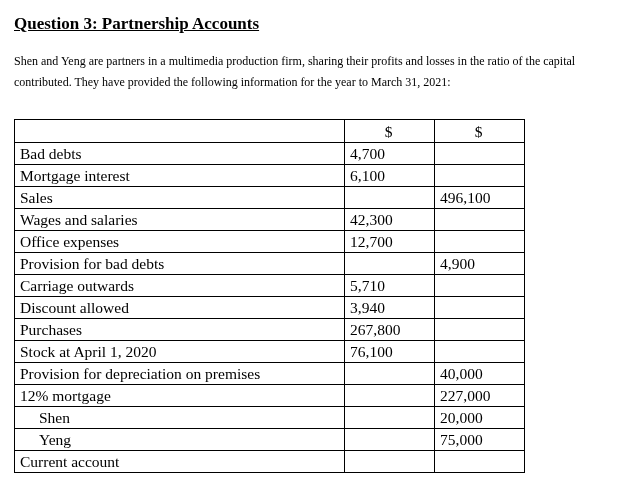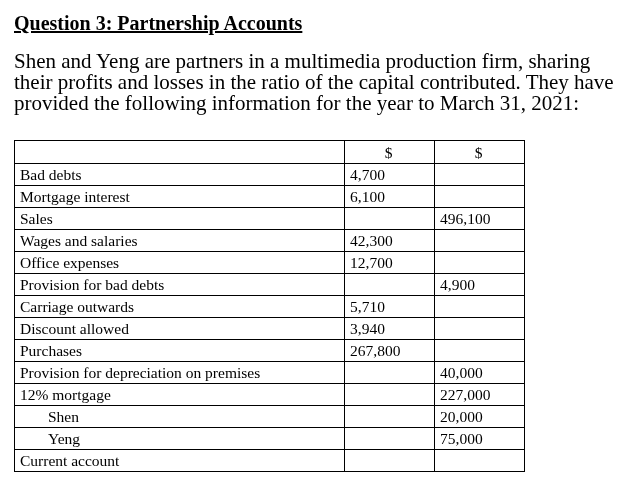--- a/index.html
+++ b/index.html
@@ -11,29 +11,29 @@
     width: 637px;
     height: 494px;
     overflow: hidden;
     font-family: "Liberation Serif", serif;
     color: #000;
   }
   .page {
     padding: 14px 15px 0 14px;
   }
   .q-title {
-    font-size: 20px;
+    font-size: 17px;
     font-weight: bold;
     text-decoration: underline;
     margin: 0;
     line-height: 19px;
   }
   .intro {
     margin: 18px 0 0 0;
-    font-size: 21px;
+    font-size: 12px;
     line-height: 21px;
     width: 614px;
   }
   table.accounts {
     border-collapse: collapse;
     table-layout: fixed;
     margin-top: 26px;
   }
   table.accounts col.c-label { width: 330px; }
   table.accounts col.c-num   { width: 90px; }
@@ -46,21 +46,21 @@
     line-height: 19px;
     padding: 1px 7px 1px 5px;
     overflow: hidden;
     white-space: nowrap;
   }
   table.accounts th.hdr {
     text-align: center;
     height: 20px;
   }
   table.accounts td.label { text-align: left; margin-left: 46px; }
-  table.accounts td.label.indent { padding-left: 33px; }
+  table.accounts td.label.indent { padding-left: 24px; }
   table.accounts td.num { text-align: left; }
 </style>
 </head>
 <body>
 
 <div class="page">
 
   <h1 class="q-title">Question 3: Partnership Accounts</h1>
 
   <p class="intro">Shen and Yeng are partners in a multimedia production firm, sharing their profits and losses in the ratio of the capital contributed. They have provided the following information for the year to March 31, 2021:</p>
@@ -118,20 +118,25 @@
           <td class="label">Discount allowed</td>
           <td class="num">3,940</td>
           <td class="num"></td>
         </tr>
         <tr>
           <td class="label">Purchases</td>
           <td class="num">267,800</td>
           <td class="num"></td>
         </tr>
         <tr>
+          <td class="label">Stock at April 1, 2020</td>
+          <td class="num">76,100</td>
+          <td class="num"></td>
+        </tr>
+        <tr>
           <td class="label">Provision for depreciation on premises</td>
           <td class="num"></td>
           <td class="num">40,000</td>
         </tr>
         <tr>
           <td class="label">12% mortgage</td>
           <td class="num"></td>
           <td class="num">227,000</td>
         </tr>
         <tr>

